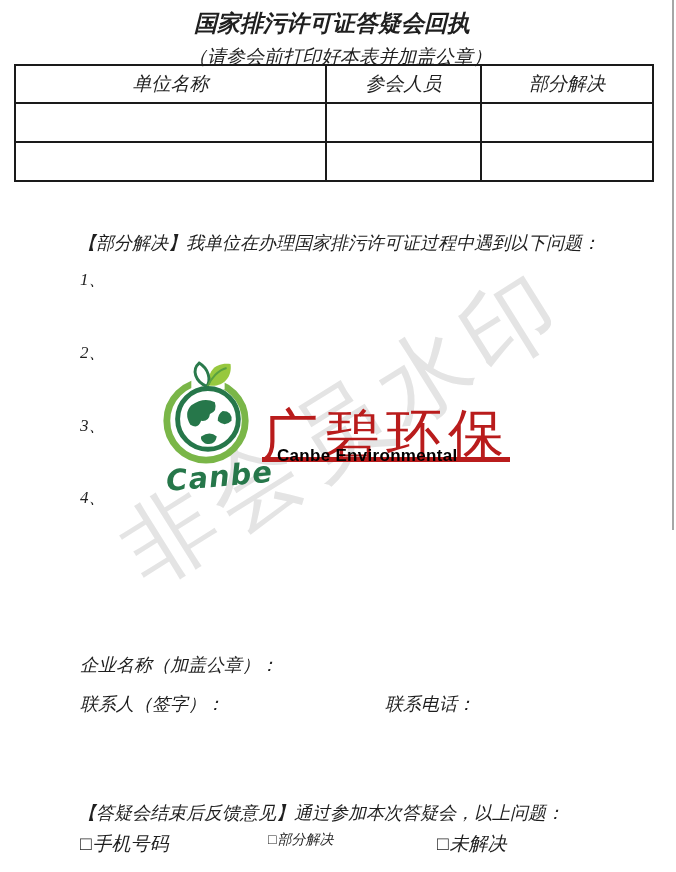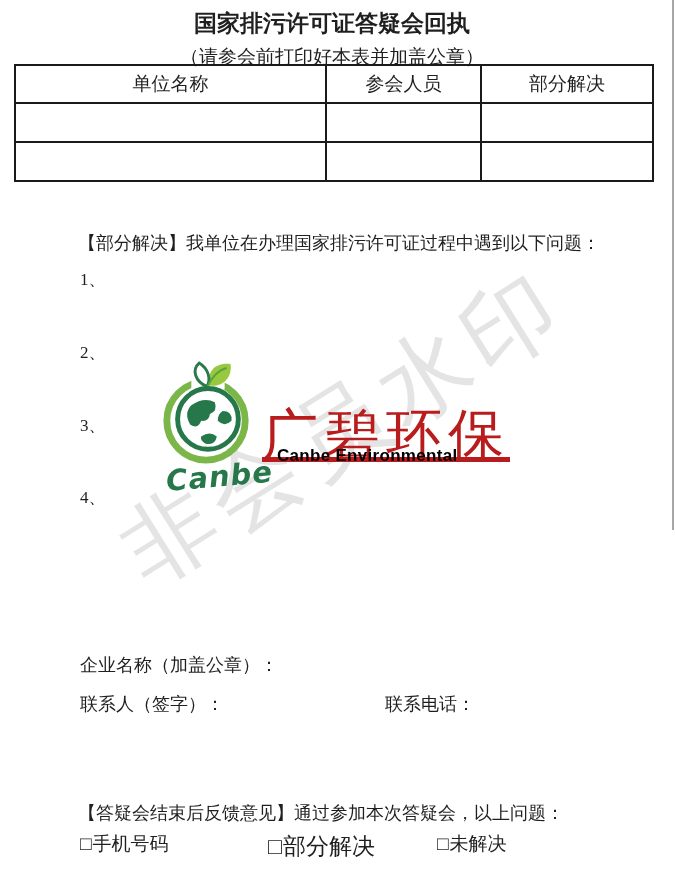--- a/index.html
+++ b/index.html
@@ -19,27 +19,27 @@
   
   .watermark{
     position:absolute;left:58px;top:378px;width:570px;height:100px;
     transform:rotate(-32deg);
     transform-origin:50% 50%;
     font-size:92px;line-height:100px;letter-spacing:8px;
     color:#e4e4e4;white-space:nowrap;text-align:center;
     font-family:"DejaVu Sans","Liberation Sans",sans-serif;
     user-select:none;z-index:1;
   }
-  .content{position:absolute;left:0;top:0;width:676px;height:872px;z-index:2;}
+  .content{position:absolute;left:0;top:0;width:676px;height:872px;z-index:2;font-style:italic;}
   .title{
     position:absolute;left:0;top:8px;width:664px;
     text-align:center;font-size:23px;font-weight:bold;
   }
   .subtitle{
-    position:absolute;left:0;top:44px;width:664px;
+    position:absolute;left:8px;top:44px;width:664px;
     text-align:center;font-size:19px;
   }
   table.roster{
     position:absolute;left:14px;top:64px;width:638px;
     border-collapse:collapse;table-layout:fixed;
   }
   table.roster td,table.roster th{
     border:2px solid #1a1a1a;
     font-size:19px;font-weight:normal;text-align:center;
     padding:0;vertical-align:middle;
@@ -50,21 +50,21 @@
   .q-intro{left:78px;top:231px;}
   .q-item-1{left:80px;top:268px;font-size:17px;}
   .q-item-2{left:80px;top:341px;font-size:17px;}
   .q-item-3{left:80px;top:414px;font-size:17px;}
   .q-item-4{left:80px;top:486px;font-size:17px;}
   .company-line{left:80px;top:653px;}
   .contact-line{left:80px;top:692px;}
   .phone-line{left:385px;top:692px;}
   .fb-intro{left:78px;top:791px;margin-top:10px;}
   .fb-opt-1{left:80px;top:831px;font-size:19px;}
-  .fb-opt-2{left:268px;top:831px;font-size:23px;}
+  .fb-opt-2{left:268px;top:831px;font-size:14px;}
   .fb-opt-3{left:437px;top:831px;font-size:19px;}
   .checkbox-glyph{margin-right:1px;}
   
   .logo{position:absolute;left:158px;top:360px;z-index:2;}
   .logo-globe{position:absolute;left:0;top:0;}
   .logo-script{
     position:absolute;left:8px;top:100px;width:90px;
     font-family:"DejaVu Sans","Liberation Sans",sans-serif;
     font-style:italic;font-weight:bold;font-size:29px;color:#26774a;
     transform:rotate(-5deg);letter-spacing:1px;

